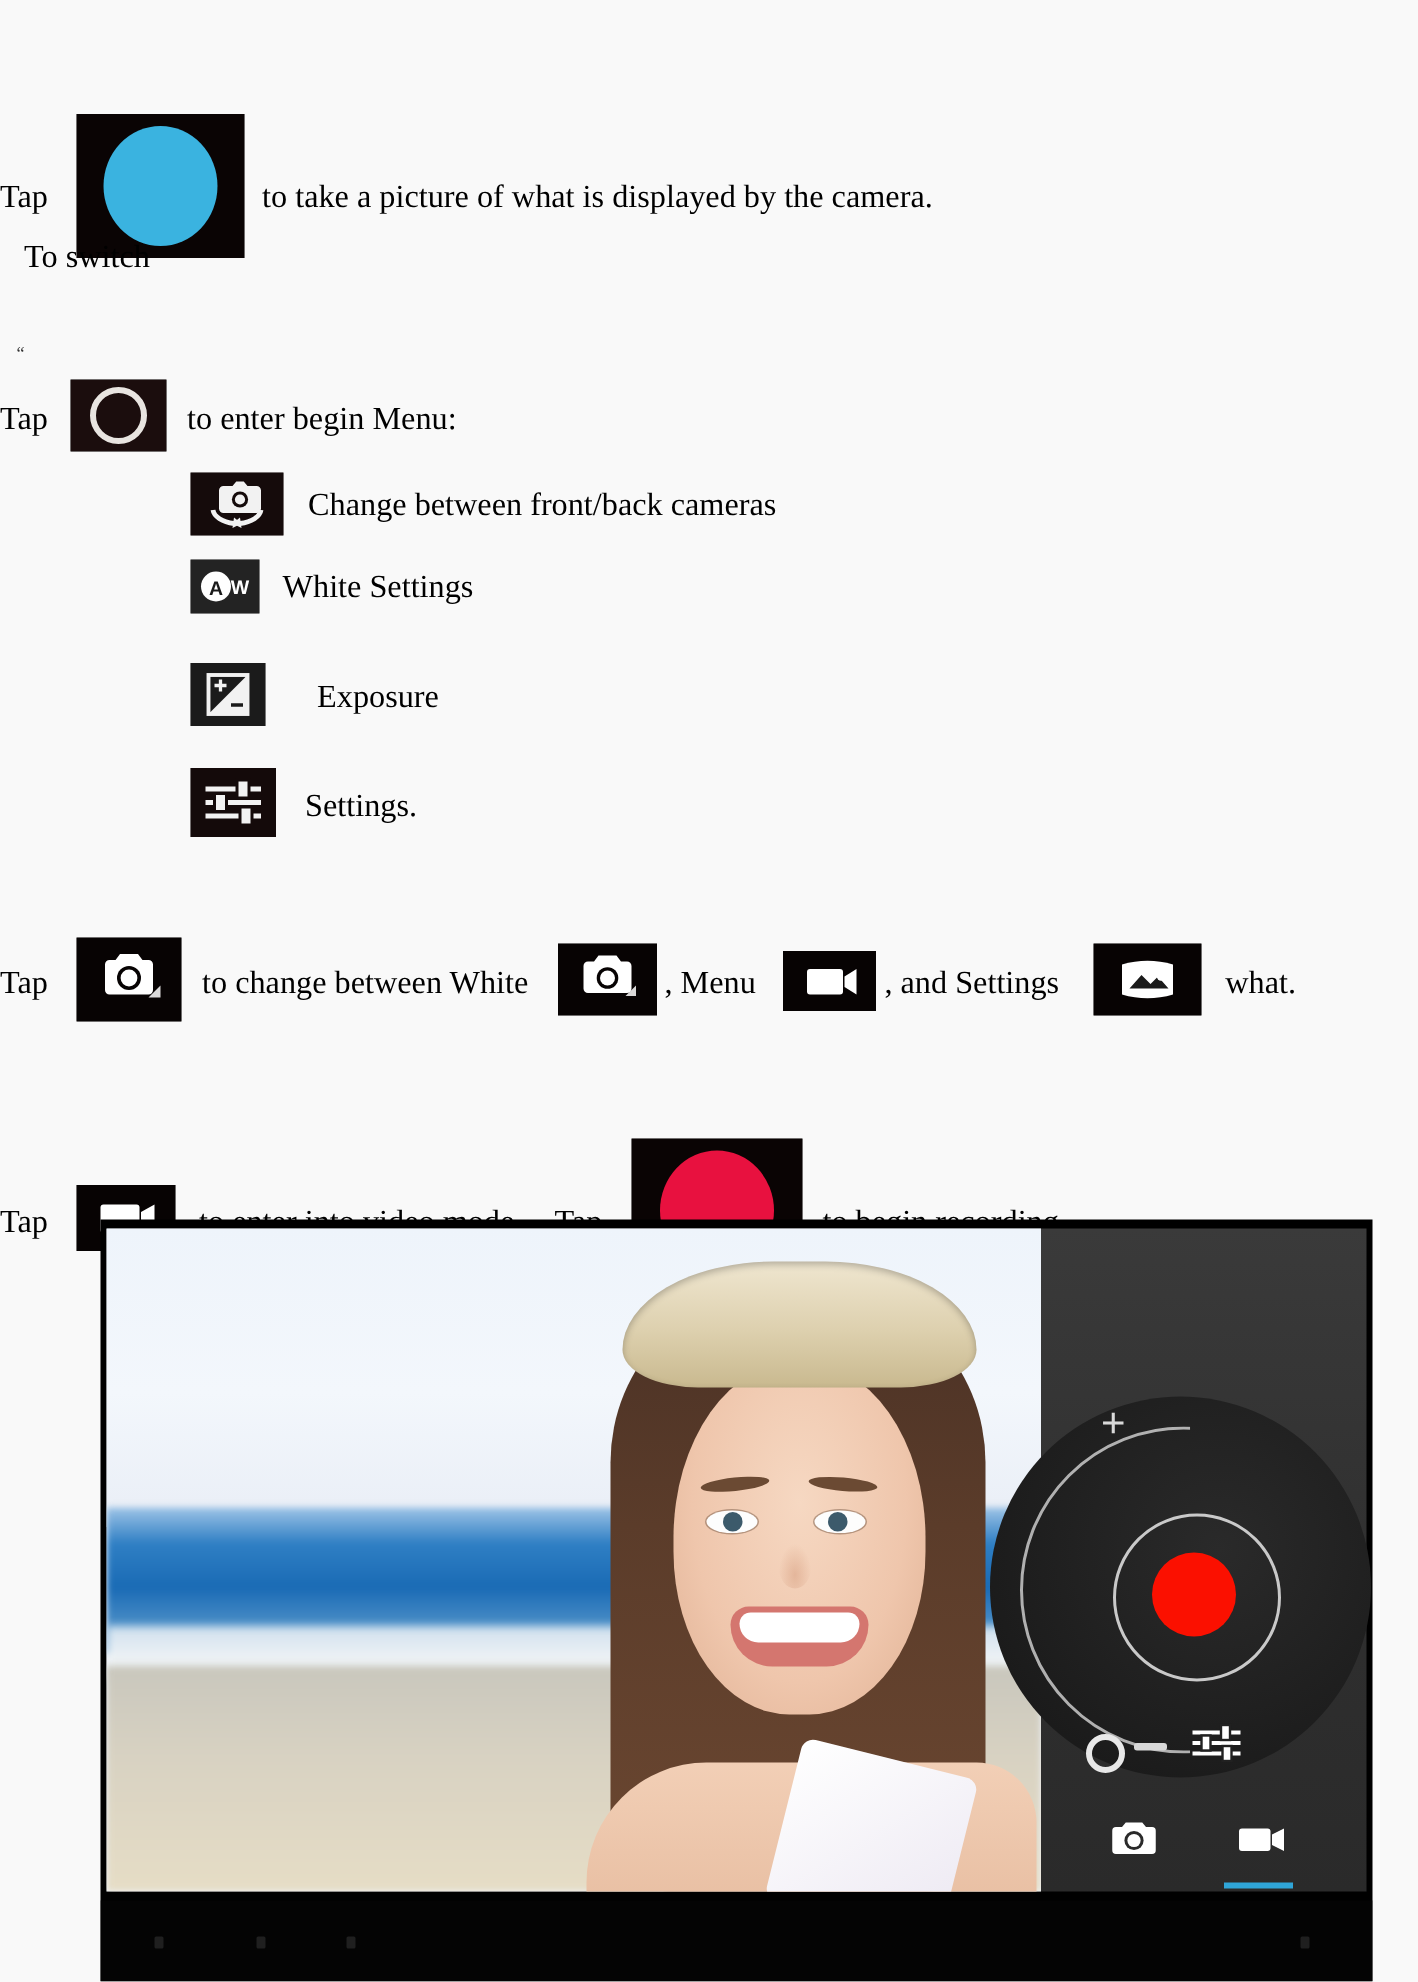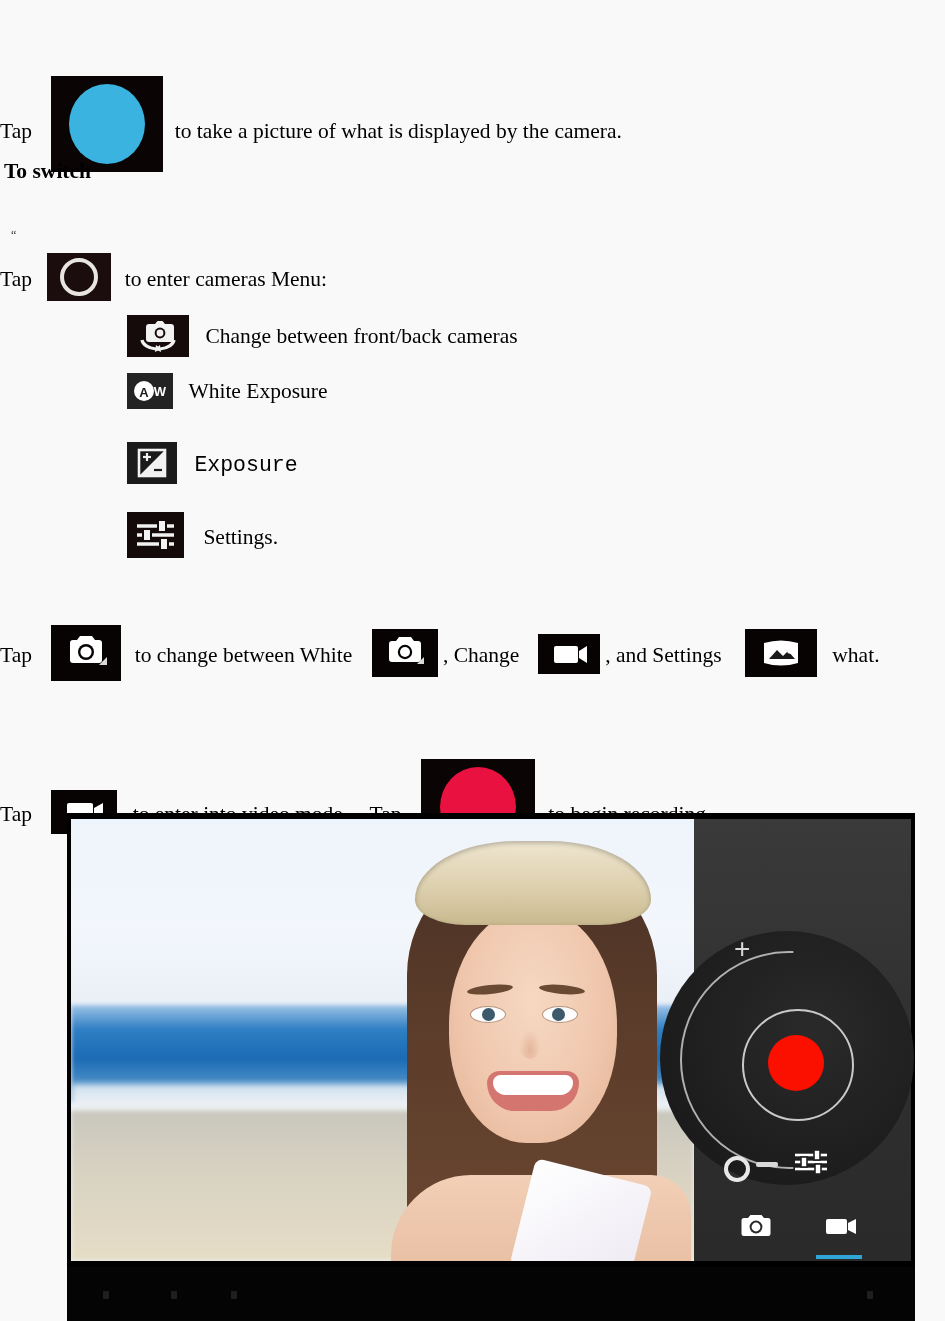--- a/index.html
+++ b/index.html
@@ -226,32 +226,32 @@
   <span class="txt">Tap</span>
   <span class="chip chip-shutter" style="margin:0 6px 0 14px; vertical-align:-34px;">
     <svg width="112" height="96" viewBox="0 0 112 96">
       <rect x="0" y="0" width="112" height="96" fill="#0a0404"></rect>
       <ellipse cx="56" cy="48" rx="38" ry="40" fill="#3ab3e0"></ellipse>
     </svg>
   </span>
   <span class="txt">to take a picture of what is displayed by the camera.</span>
 </div>
 
-<div class="line" style="left:4px; top:161px;font-weight:bold;">To switch</div>
+<div class="line" style="left:16px; top:161px;">To switch</div>
 
 <span class="quote-mark" style="left:11px; top:228px;">“</span>
 <div class="line" style="left:0px; top:253px;">
   <span class="txt">Tap</span>
   <span class="chip chip-ring" style="margin:0 8px 0 10px; vertical-align:-15px;">
     <svg width="64" height="48" viewBox="0 0 64 48">
       <rect x="0" y="0" width="64" height="48" fill="#1b0d0d"></rect>
       <circle cx="32" cy="24" r="17" fill="none" stroke="#e8e4e0" stroke-width="4"></circle>
     </svg>
   </span>
-  <span class="txt">to enter cameras Menu:</span>
+  <span class="txt">to enter begin Menu:</span>
 </div>
 
 <div class="line" style="left:127px; top:315px;text-align:center;">
   <span class="chip chip-menu" style="vertical-align:-14px;">
     <svg width="62" height="42" viewBox="0 0 62 42">
       <rect x="0" y="0" width="62" height="42" fill="#150b0b"></rect>
       <g fill="#f2f2f2">
         <path d="M22 9 h6 l2.5-3 h5 l2.5 3 h6 a3 3 0 0 1 3 3 v12 a3 3 0 0 1 -3 3 h-22 a3 3 0 0 1 -3 -3 v-12 a3 3 0 0 1 3 -3 z"></path>
       </g>
       <circle cx="33" cy="18" r="5.4" fill="#150b0b"></circle>
@@ -267,40 +267,40 @@
 
 <div class="line" style="left:127px; top:373px;">
   <span class="chip chip-aw" style="vertical-align:-11px;">
     <svg width="46" height="36" viewBox="0 0 46 36">
       <rect x="0" y="0" width="46" height="36" fill="#232323"></rect>
       <circle cx="17" cy="18" r="10" fill="#ffffff"></circle>
       <text x="17" y="23.5" font-family="Liberation Sans, sans-serif" font-size="13" font-weight="bold" fill="#1a1a1a" text-anchor="middle">A</text>
       <text x="33" y="23" font-family="Liberation Sans, sans-serif" font-size="13" font-weight="bold" fill="#ffffff" text-anchor="middle">W</text>
     </svg>
   </span>
-  <span class="txt" style="margin-left:10px;">White Exposure</span>
+  <span class="txt" style="margin-left:10px;">White Settings</span>
 </div>
 
 <div class="line" style="left:127px; top:442px;">
   <span class="chip chip-exp" style="vertical-align:-13px;">
     <svg width="50" height="42" viewBox="0 0 50 42">
       <rect x="0" y="0" width="50" height="42" fill="#1b1b1b"></rect>
       <rect x="12" y="8" width="26" height="26" fill="none" stroke="#f2f2f2" stroke-width="2.6"></rect>
       <path d="M12 34 L38 8 L38 34 Z" fill="#f2f2f2"></path>
       <g stroke="#f2f2f2" stroke-width="2.2">
         <line x1="16" y1="15" x2="24" y2="15"></line>
         <line x1="20" y1="11" x2="20" y2="19"></line>
         <line x1="27" y1="28" x2="35" y2="28"></line>
       </g>
       <g stroke="#1b1b1b" stroke-width="2.2">
         <line x1="27" y1="28" x2="35" y2="28"></line>
       </g>
     </svg>
   </span>
-  <span class="txt" style="margin-left:12px;font-family:Liberation Mono, monospace;">Exposure</span>
+  <span class="txt" style="margin-left:29px;">Exposure</span>
 </div>
 
 <div class="line" style="left:127px; top:512px;">
   <span class="chip chip-set" style="vertical-align:-14px;">
     <svg width="57" height="46" viewBox="0 0 57 46">
       <rect x="0" y="0" width="57" height="46" fill="#140a0a"></rect>
       <g stroke="#f2f2f2" stroke-width="3.4" stroke-linecap="butt">
         <line x1="10" y1="14" x2="47" y2="14"></line>
         <line x1="10" y1="23" x2="47" y2="23"></line>
         <line x1="10" y1="32" x2="47" y2="32"></line>
@@ -329,21 +329,21 @@
   <span class="txt">to change between White</span>
   <span class="chip chip-cam-sm" style="margin:0 0 0 14px; vertical-align:-15px;">
     <svg width="66" height="48" viewBox="0 0 66 48">
       <rect x="0" y="0" width="66" height="48" fill="#070303"></rect>
       <path d="M20 12 h4 l3-4 h12 l3 4 h4 a3 3 0 0 1 3 3 v15 a3 3 0 0 1 -3 3 h-26 a3 3 0 0 1 -3 -3 v-15 a3 3 0 0 1 3 -3 z" fill="#ffffff"></path>
       <circle cx="33" cy="23" r="7.2" fill="#070303"></circle>
       <circle cx="33" cy="23" r="5" fill="#ffffff"></circle>
       <path d="M45 35 l7 0 l0 -7 z" fill="#ffffff" opacity="0.85"></path>
     </svg>
   </span>
-  <span class="txt">, Change</span>
+  <span class="txt">, Menu</span>
   <span class="chip chip-vid" style="margin:0 0 0 13px; vertical-align:-12px;">
     <svg width="62" height="40" viewBox="0 0 62 40">
       <rect x="0" y="0" width="62" height="40" fill="#070303"></rect>
       <rect x="16" y="12" width="24" height="17" rx="2" fill="#ffffff"></rect>
       <path d="M41 17 l8 -5 l0 17 l-8 -5 z" fill="#ffffff"></path>
     </svg>
   </span>
   <span class="txt">, and Settings</span>
   <span class="chip chip-pano" style="margin:0 10px 0 18px; vertical-align:-15px;">
     <svg width="72" height="48" viewBox="0 0 72 48">

